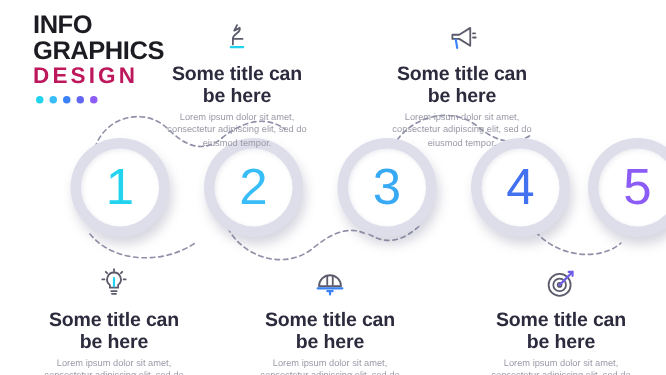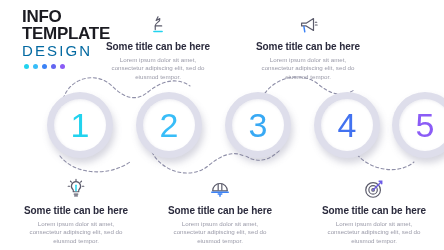--- a/index.html
+++ b/index.html
@@ -11,22 +11,22 @@
   }
   .canvas{position:absolute;inset:0;}
 
   
   .logo{position:absolute;left:22px;top:8px;width:96px;}
   .logo-line1,.logo-line2{
     font-weight:bold;font-size:17px;line-height:17px;
     color:#1b1b21;letter-spacing:-0.3px;
   }
   .logo-line3,.logo-line4{
-    font-size:15px;line-height:17px;color:#0369a1;
-    letter-spacing:2.1px;font-weight:400;
+    font-size:15px;line-height:17px;color:#be185d;
+    letter-spacing:2.1px;font-weight:700;
   }
   .dots{display:flex;gap:4px;margin-top:5px;margin-left:2px;}
   .dot{width:5px;height:5px;border-radius:50%;}
 
   
   .circle{
     position:absolute;width:66px;height:66px;border-radius:50%;
     background:#dedeeb;
     box-shadow:2px 5px 7px rgba(120,120,150,0.30);
     display:flex;align-items:center;justify-content:center;
@@ -44,35 +44,35 @@
 
   
   .links{position:absolute;left:0;top:0;width:444px;height:250px;
          pointer-events:none;}
 
   
   .block{position:absolute;width:104px;text-align:center;}
   .block-icon{height:24px;display:flex;align-items:flex-end;
               justify-content:center;margin-bottom:5px;}
   .block-title{
-    font-size:10px;font-weight:bold;color:#2b2b3d;
+    font-size:13px;font-weight:bold;color:#2b2b3d;
     letter-spacing:-0.1px;margin-bottom:4px;
   }
   .block-body{
     font-size:6.2px;line-height:8.4px;color:#9a9aa8;
   }
 </style>
 </head>
 <body>
 
 <div class="canvas">
 
   <div class="logo">
     <div class="logo-line1">INFO</div>
-    <div class="logo-line2">TEMPLATE</div>
+    <div class="logo-line2">GRAPHICS</div>
     <div class="logo-line3">DESIGN</div>
     <div class="dots" id="logo-dots">
         <span class="dot" style="background: rgb(34, 211, 238);"></span>
         <span class="dot" style="background: rgb(56, 189, 248);"></span>
         <span class="dot" style="background: rgb(59, 130, 246);"></span>
         <span class="dot" style="background: rgb(99, 102, 241);"></span>
         <span class="dot" style="background: rgb(139, 92, 246);"></span>
       </div>
   </div>
 

